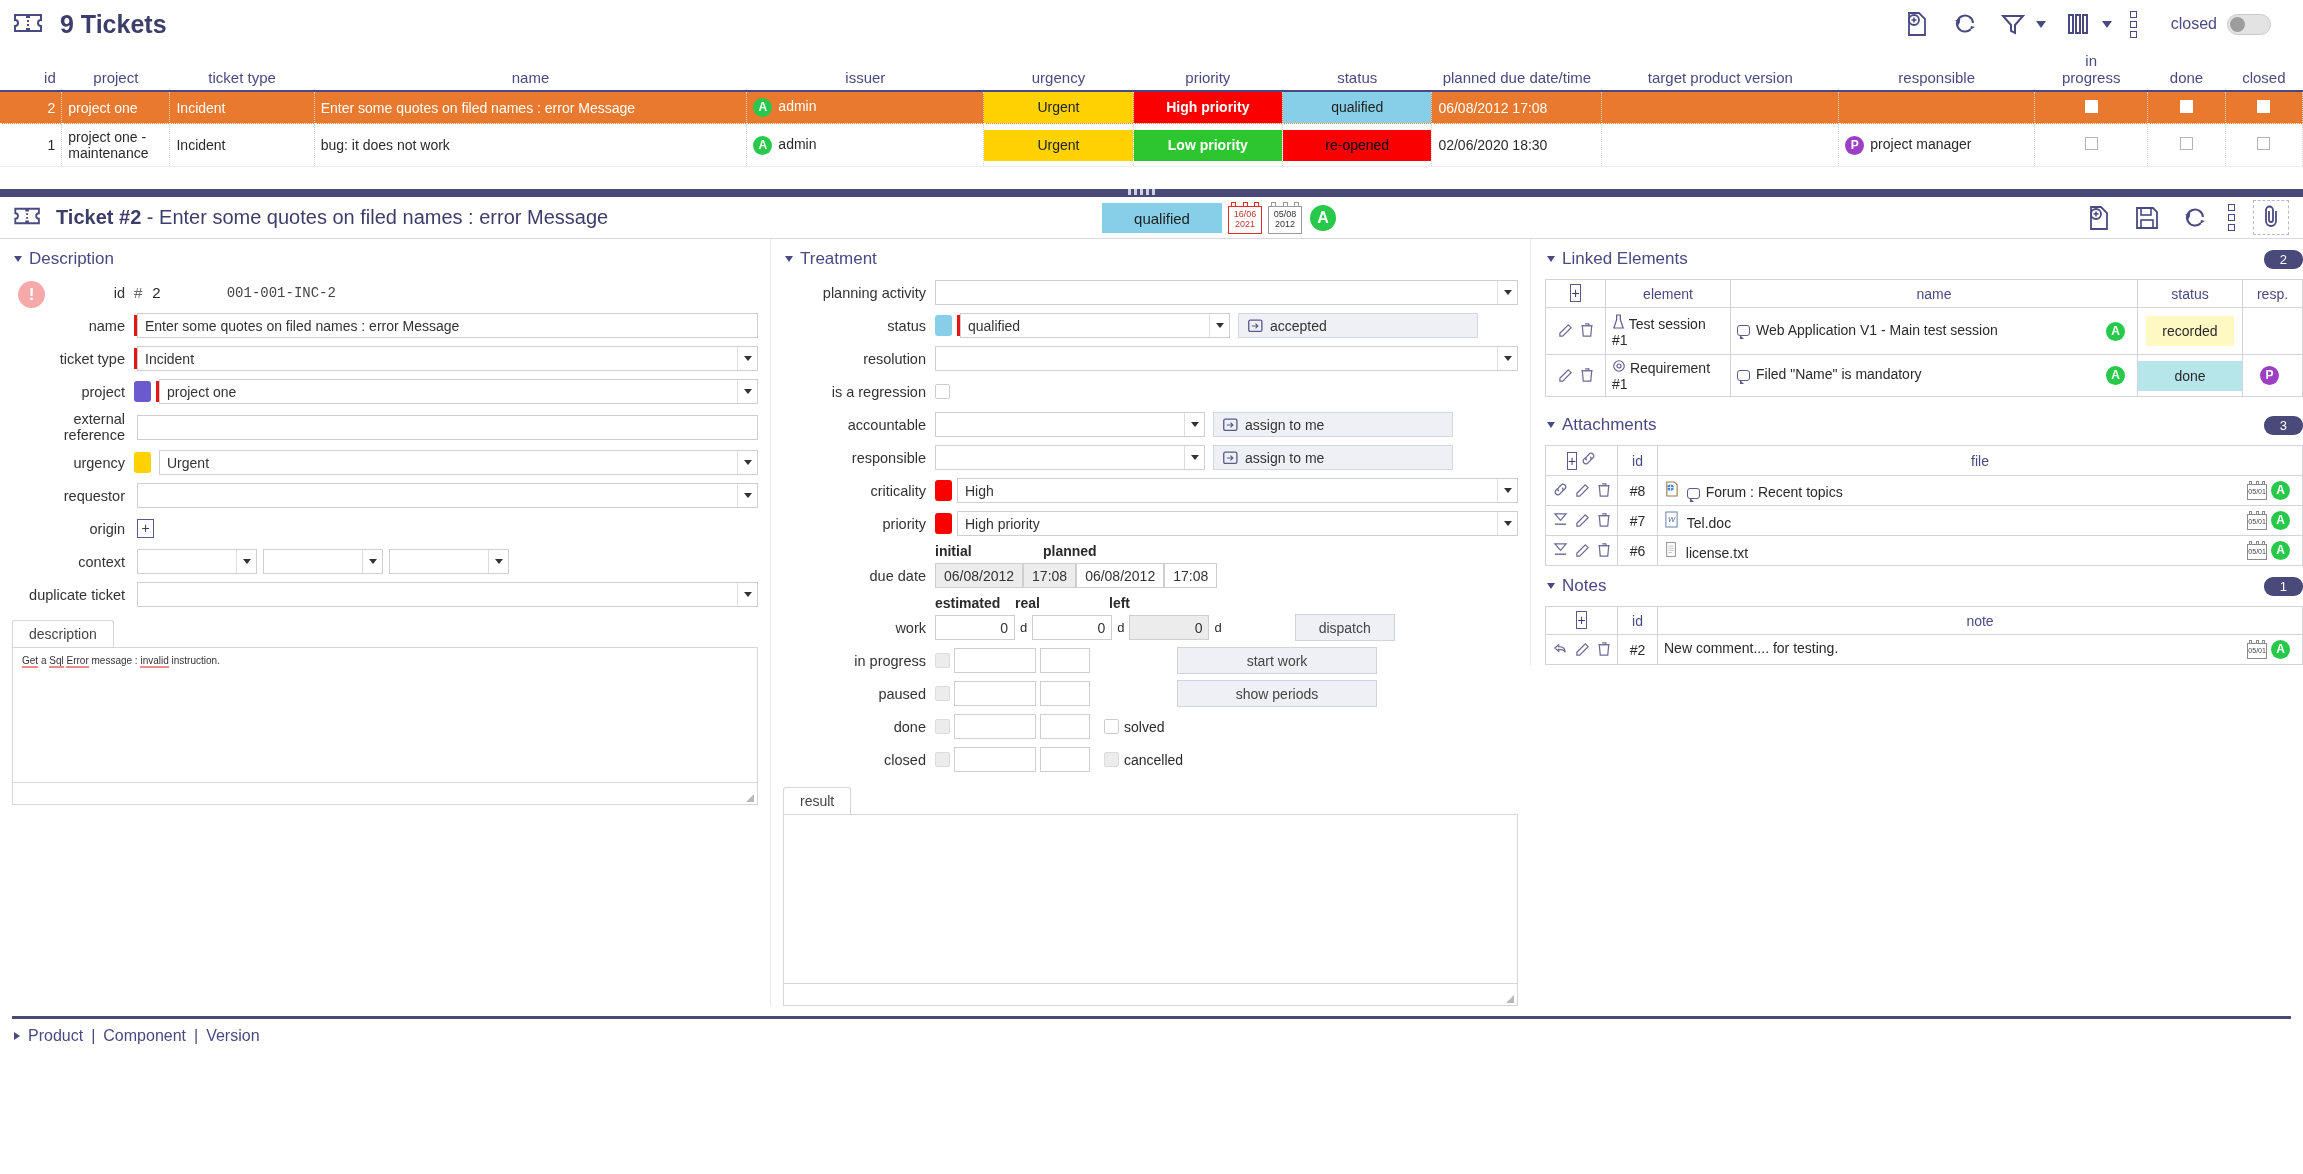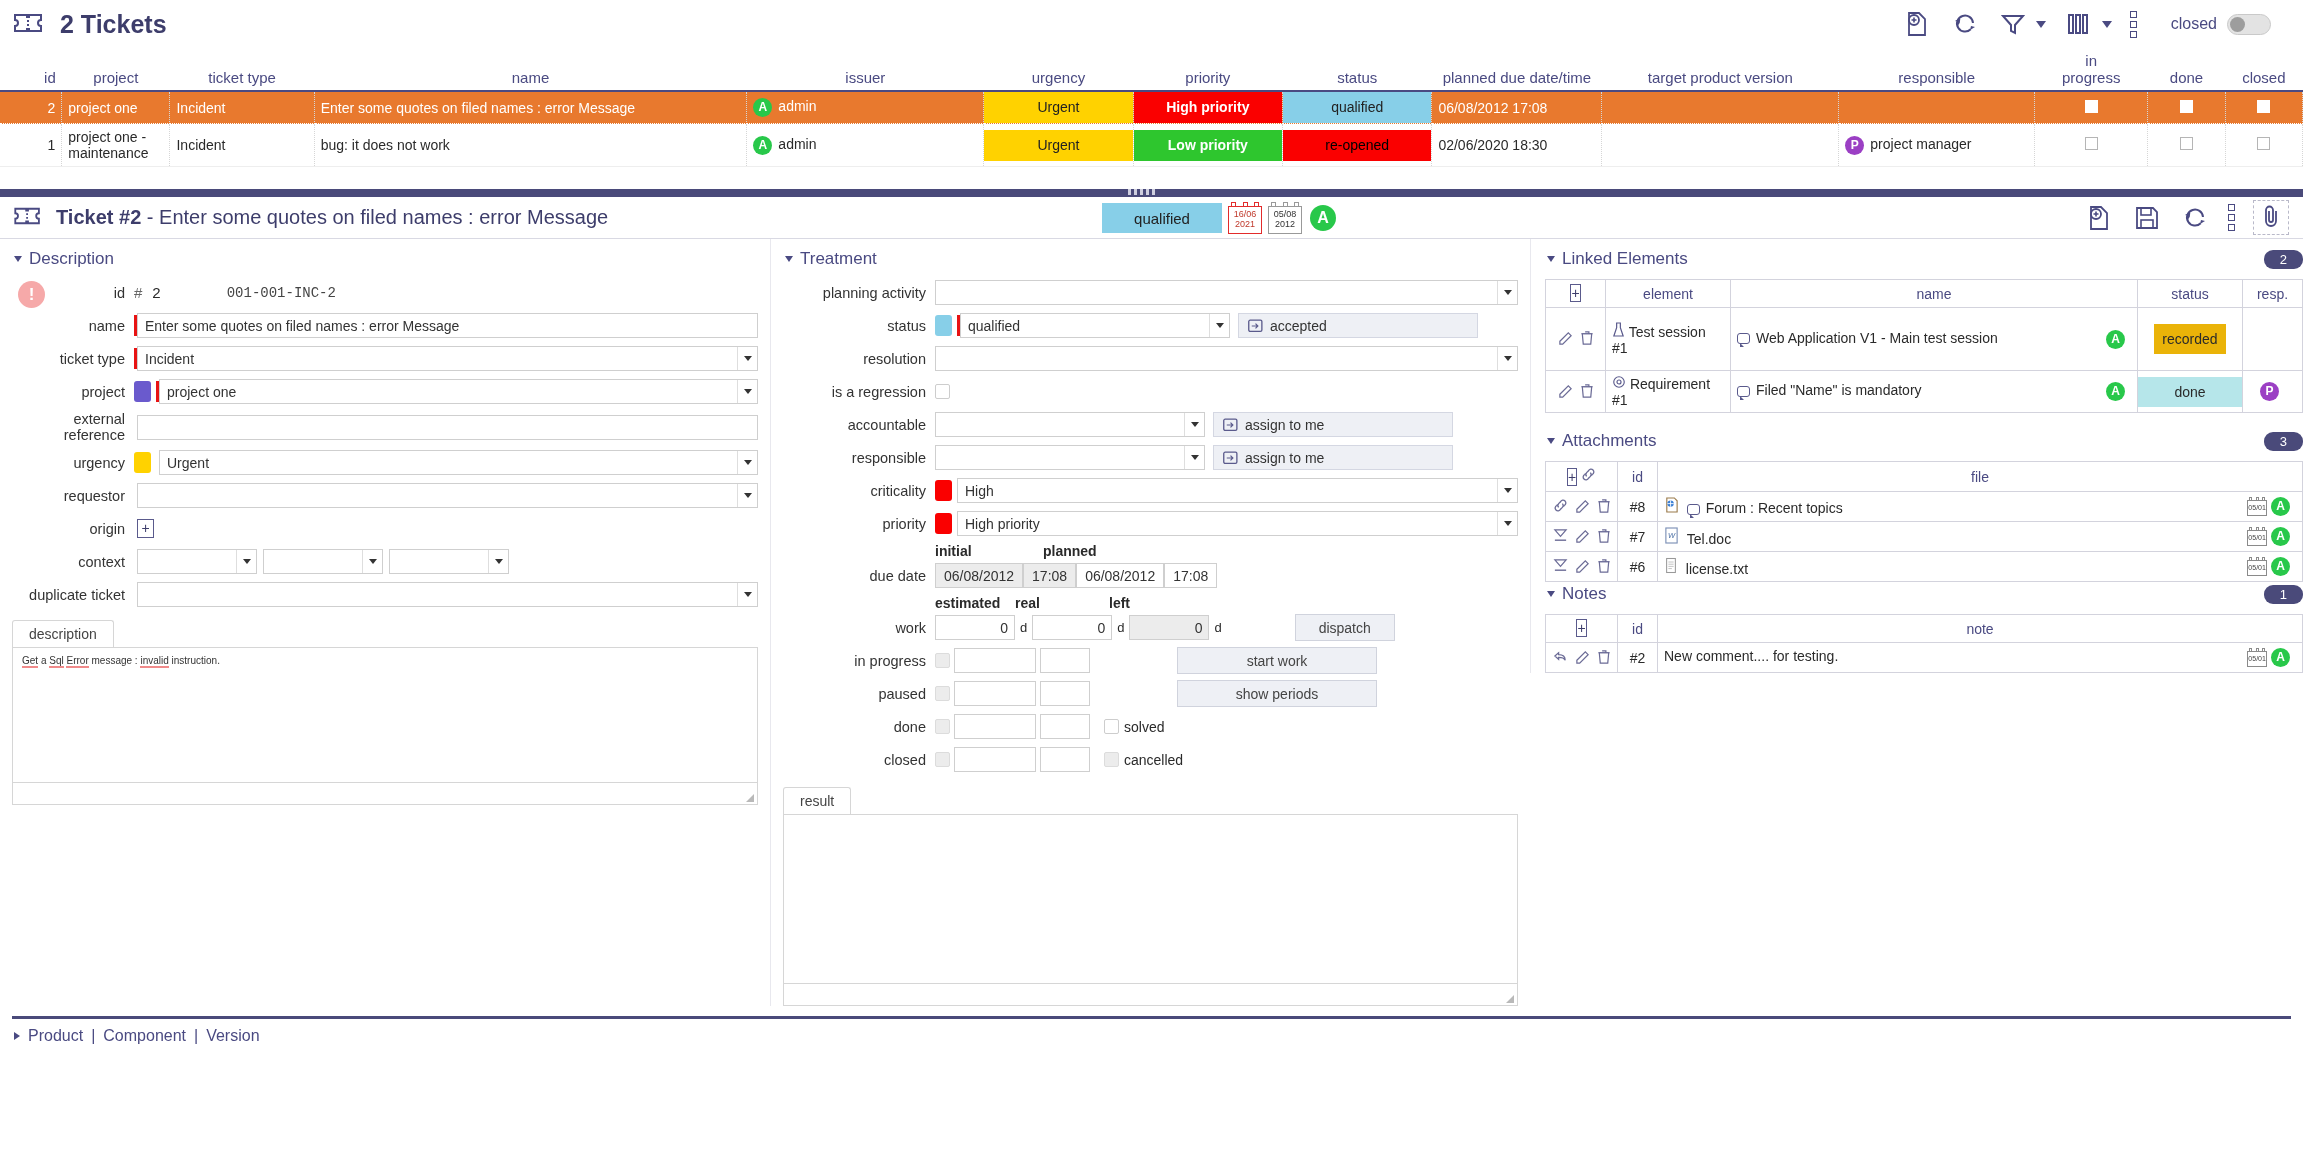--- a/index.html
+++ b/index.html
@@ -144,21 +144,21 @@
 </head>
 <body>
 
 <div id="list-header">
   <span class="ticket-glyph">
     <svg width="30" height="22" viewBox="0 0 30 22">
         <path d="M1 3 h12 v2 h2 v-2 h12 v5 a3 3 0 0 0 0 6 v5 h-12 v-2 h-2 v2 h-12 v-5 a3 3 0 0 0 0 -6 z" fill="none" stroke="#4a4a82" stroke-width="2"></path>
         <path d="M14 8 v2 M14 12 v2" stroke="#4a4a82" stroke-width="2"></path>
       </svg>
   </span>
-  <span id="list-title">2 Tickets</span>
+  <span id="list-title">9 Tickets</span>
 
   <div id="list-toolbar">
     <span class="tb-ico">
       <svg width="22" height="24" viewBox="0 0 22 24">
           <path d="M3 1 h10 l6 6 v16 h-16 z" fill="none" stroke="#4a4a82" stroke-width="1.8"></path>
           <circle cx="8" cy="8" r="5" fill="#fff" stroke="#4a4a82" stroke-width="1.8"></circle>
           <path d="M8 5.5v5M5.5 8h5" stroke="#4a4a82" stroke-width="1.6"></path>
         </svg>
     </span>
     <span class="tb-ico">
@@ -676,21 +676,21 @@
                     <path d="M2 4h10l-1 11H3z" fill="none" stroke="#6b6b96" stroke-width="1.3"></path>
                     <path d="M1 4h12M5 2h4v2" fill="none" stroke="#6b6b96" stroke-width="1.3"></path>
                   </svg></span>
               </span>
             </td>
             <td><svg width="13" height="15" viewBox="0 0 14 16">
                 <path d="M5 1h4v5l3 9H2l3-9z" fill="none" stroke="#5a5a8c" stroke-width="1.3"></path>
               </svg> Test session #1</td>
             <td><span class="bubble"></span>Web Application V1 - Main test session<span style="float:right"><span class="avatar" style="background:#28c84a">A</span></span></td>
             <td style="padding:0">
-              <span class="stat-chip" style="background:#eab308;margin:16px;display:block">recorded</span>
+              <span class="stat-chip" style="background:#fef9c3;margin:8px;display:block">recorded</span>
             </td>
             <td class="cell-c"></td>
           </tr>
           <tr>
             <td>
               <span class="actions">
                 <span><svg width="15" height="15" viewBox="0 0 16 16">
                     <path d="M2 12l9-9 3 3-9 9H2z" fill="none" stroke="#6b6b96" stroke-width="1.3"></path>
                   </svg></span>
                 <span><svg width="14" height="15" viewBox="0 0 14 16">
@@ -809,21 +809,21 @@
                 <path d="M5 5h6M5 7.5h6M5 10h6M5 12.5h4" stroke="#bbb" stroke-width="1"></path>
               </svg> &nbsp;license.txt<span style="float:right"><span class="mini-cal"><span class="r">
                     <i></i>
                     <i></i>
                     <i></i>
                   </span><span class="b"></span><span class="t">05/01</span></span> <span class="avatar" style="background:#28c84a">A</span></span></td>
           </tr>
         </tbody>
     </table>
 
-    <div class="panel-title" style="margin-top:2px">
+    <div class="panel-title" style="margin-top:10px">
       <span class="tri-dn"></span>
       <span>Notes</span>
       <span class="panel-count">1</span>
     </div>
     <table class="rtable">
       <colgroup>
           <col style="width:72px">
           <col style="width:40px">
           <col>
         </colgroup>

